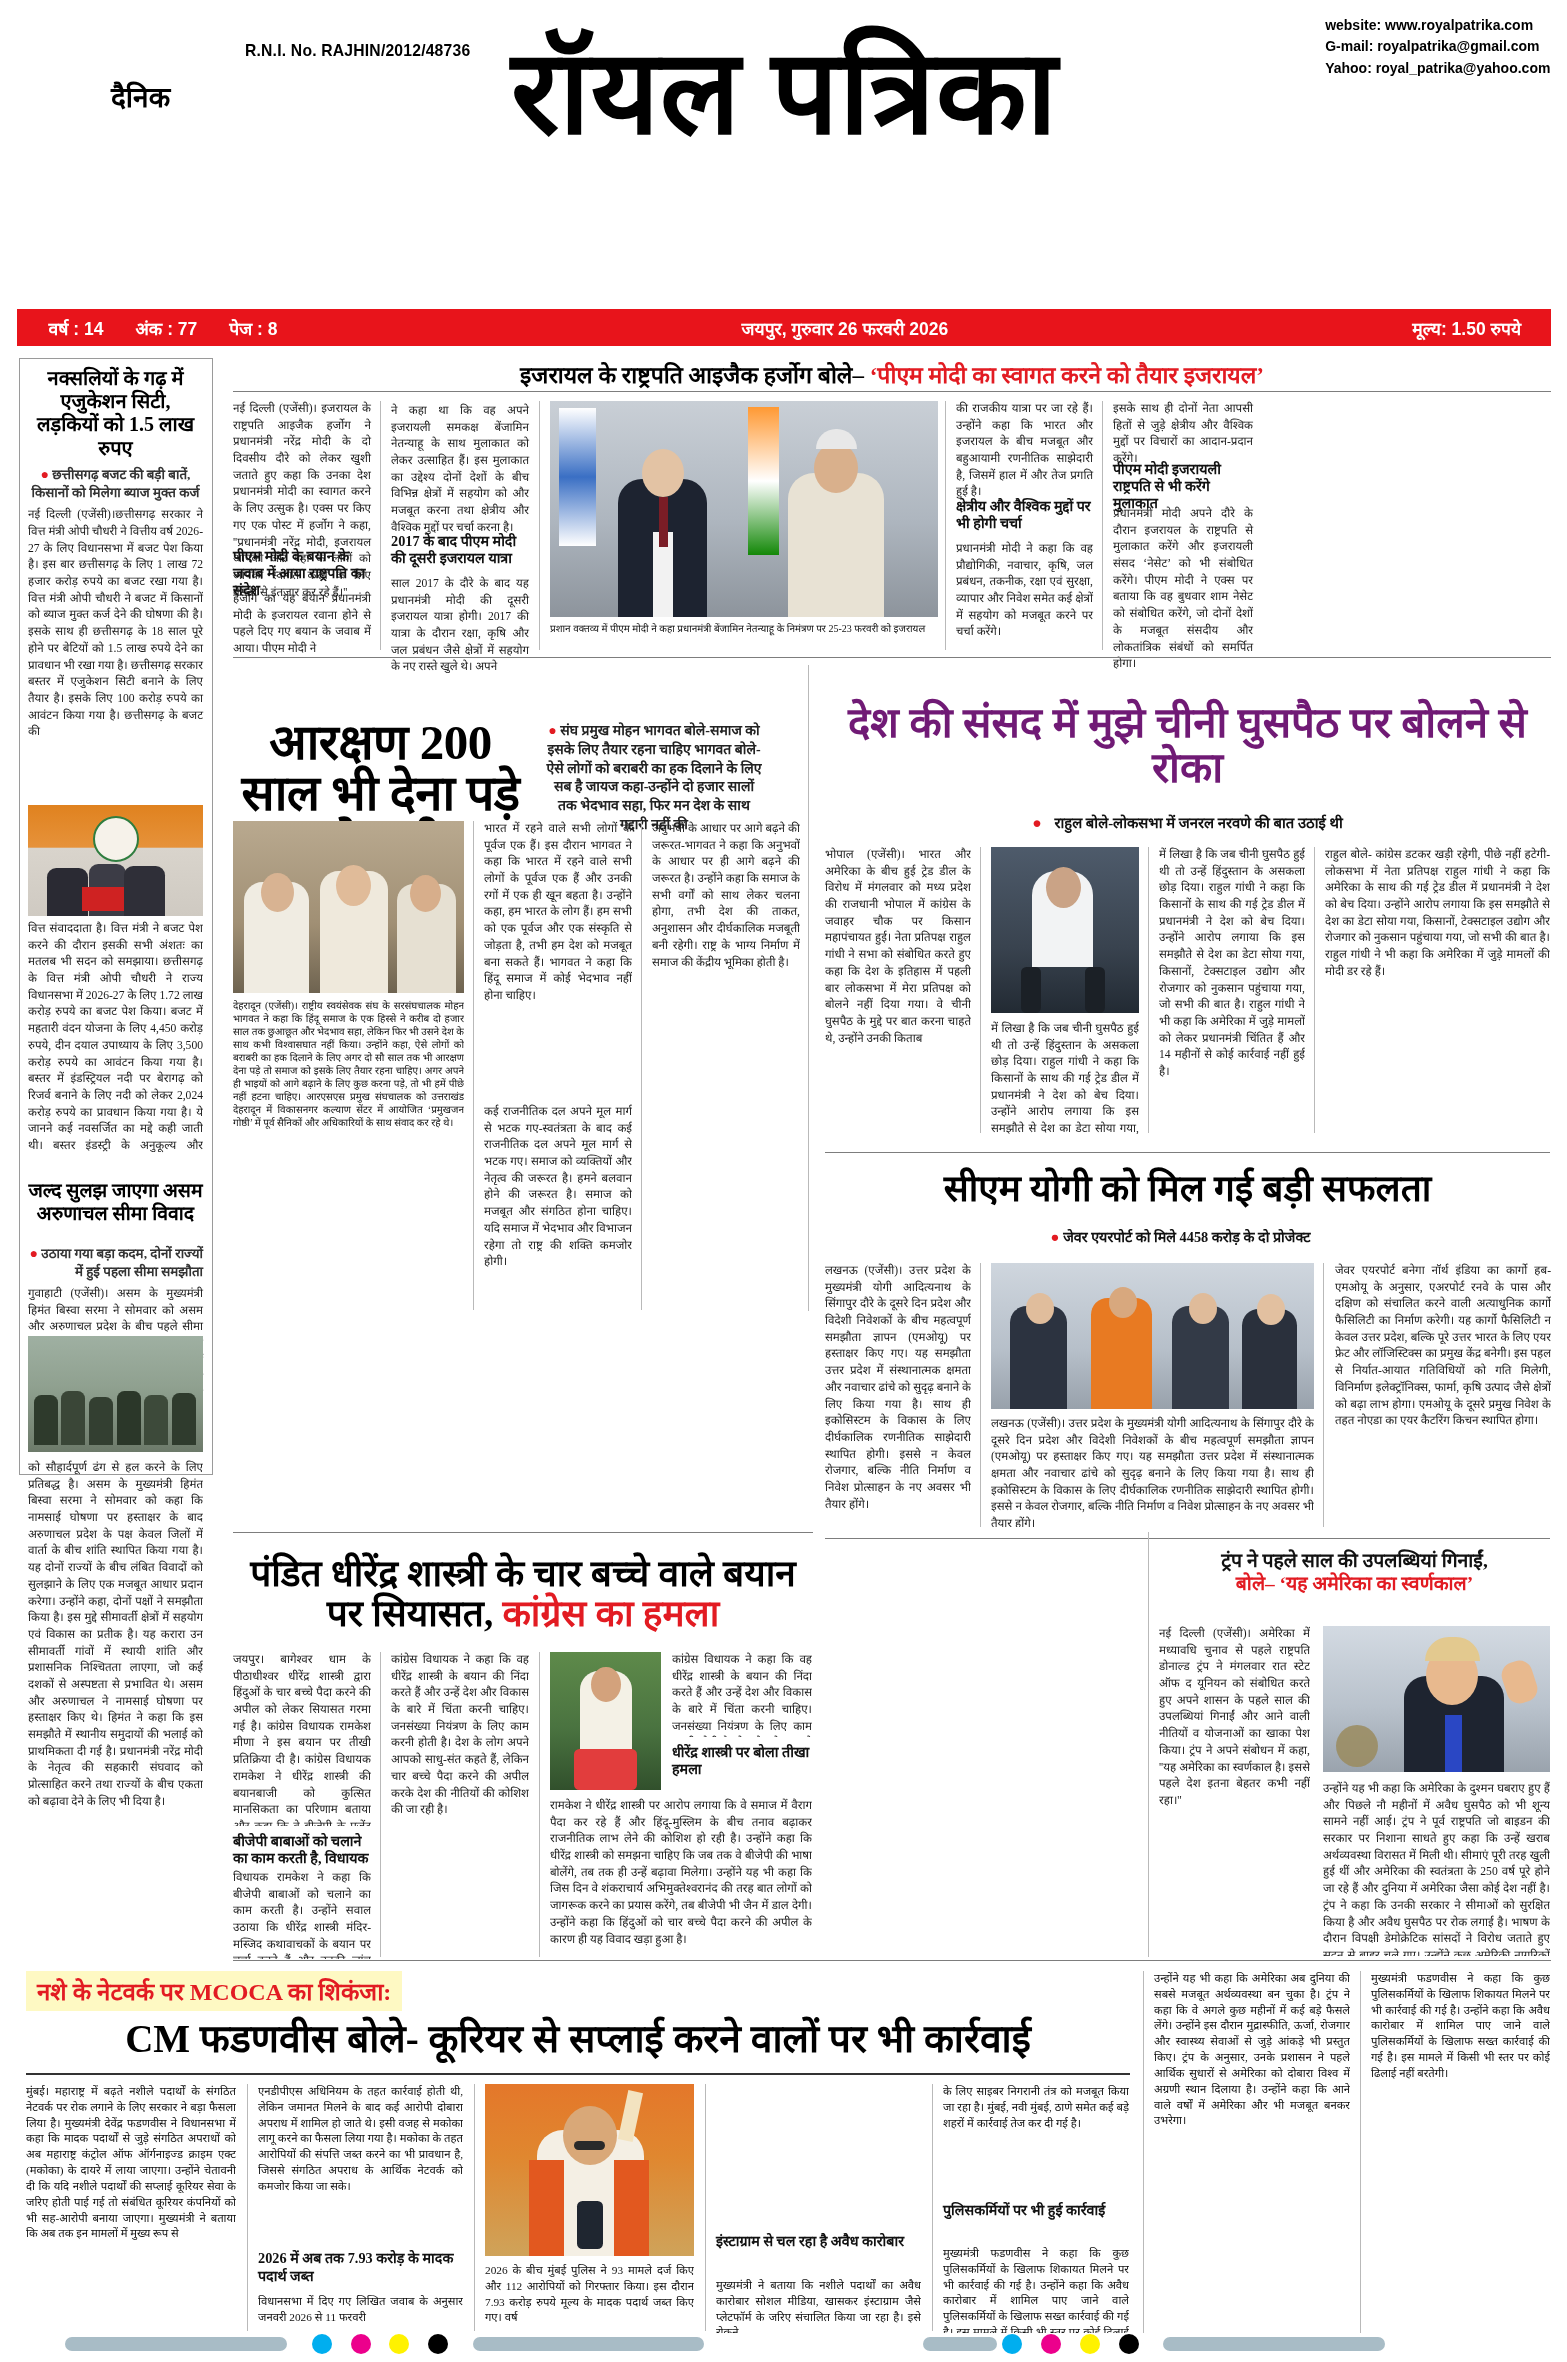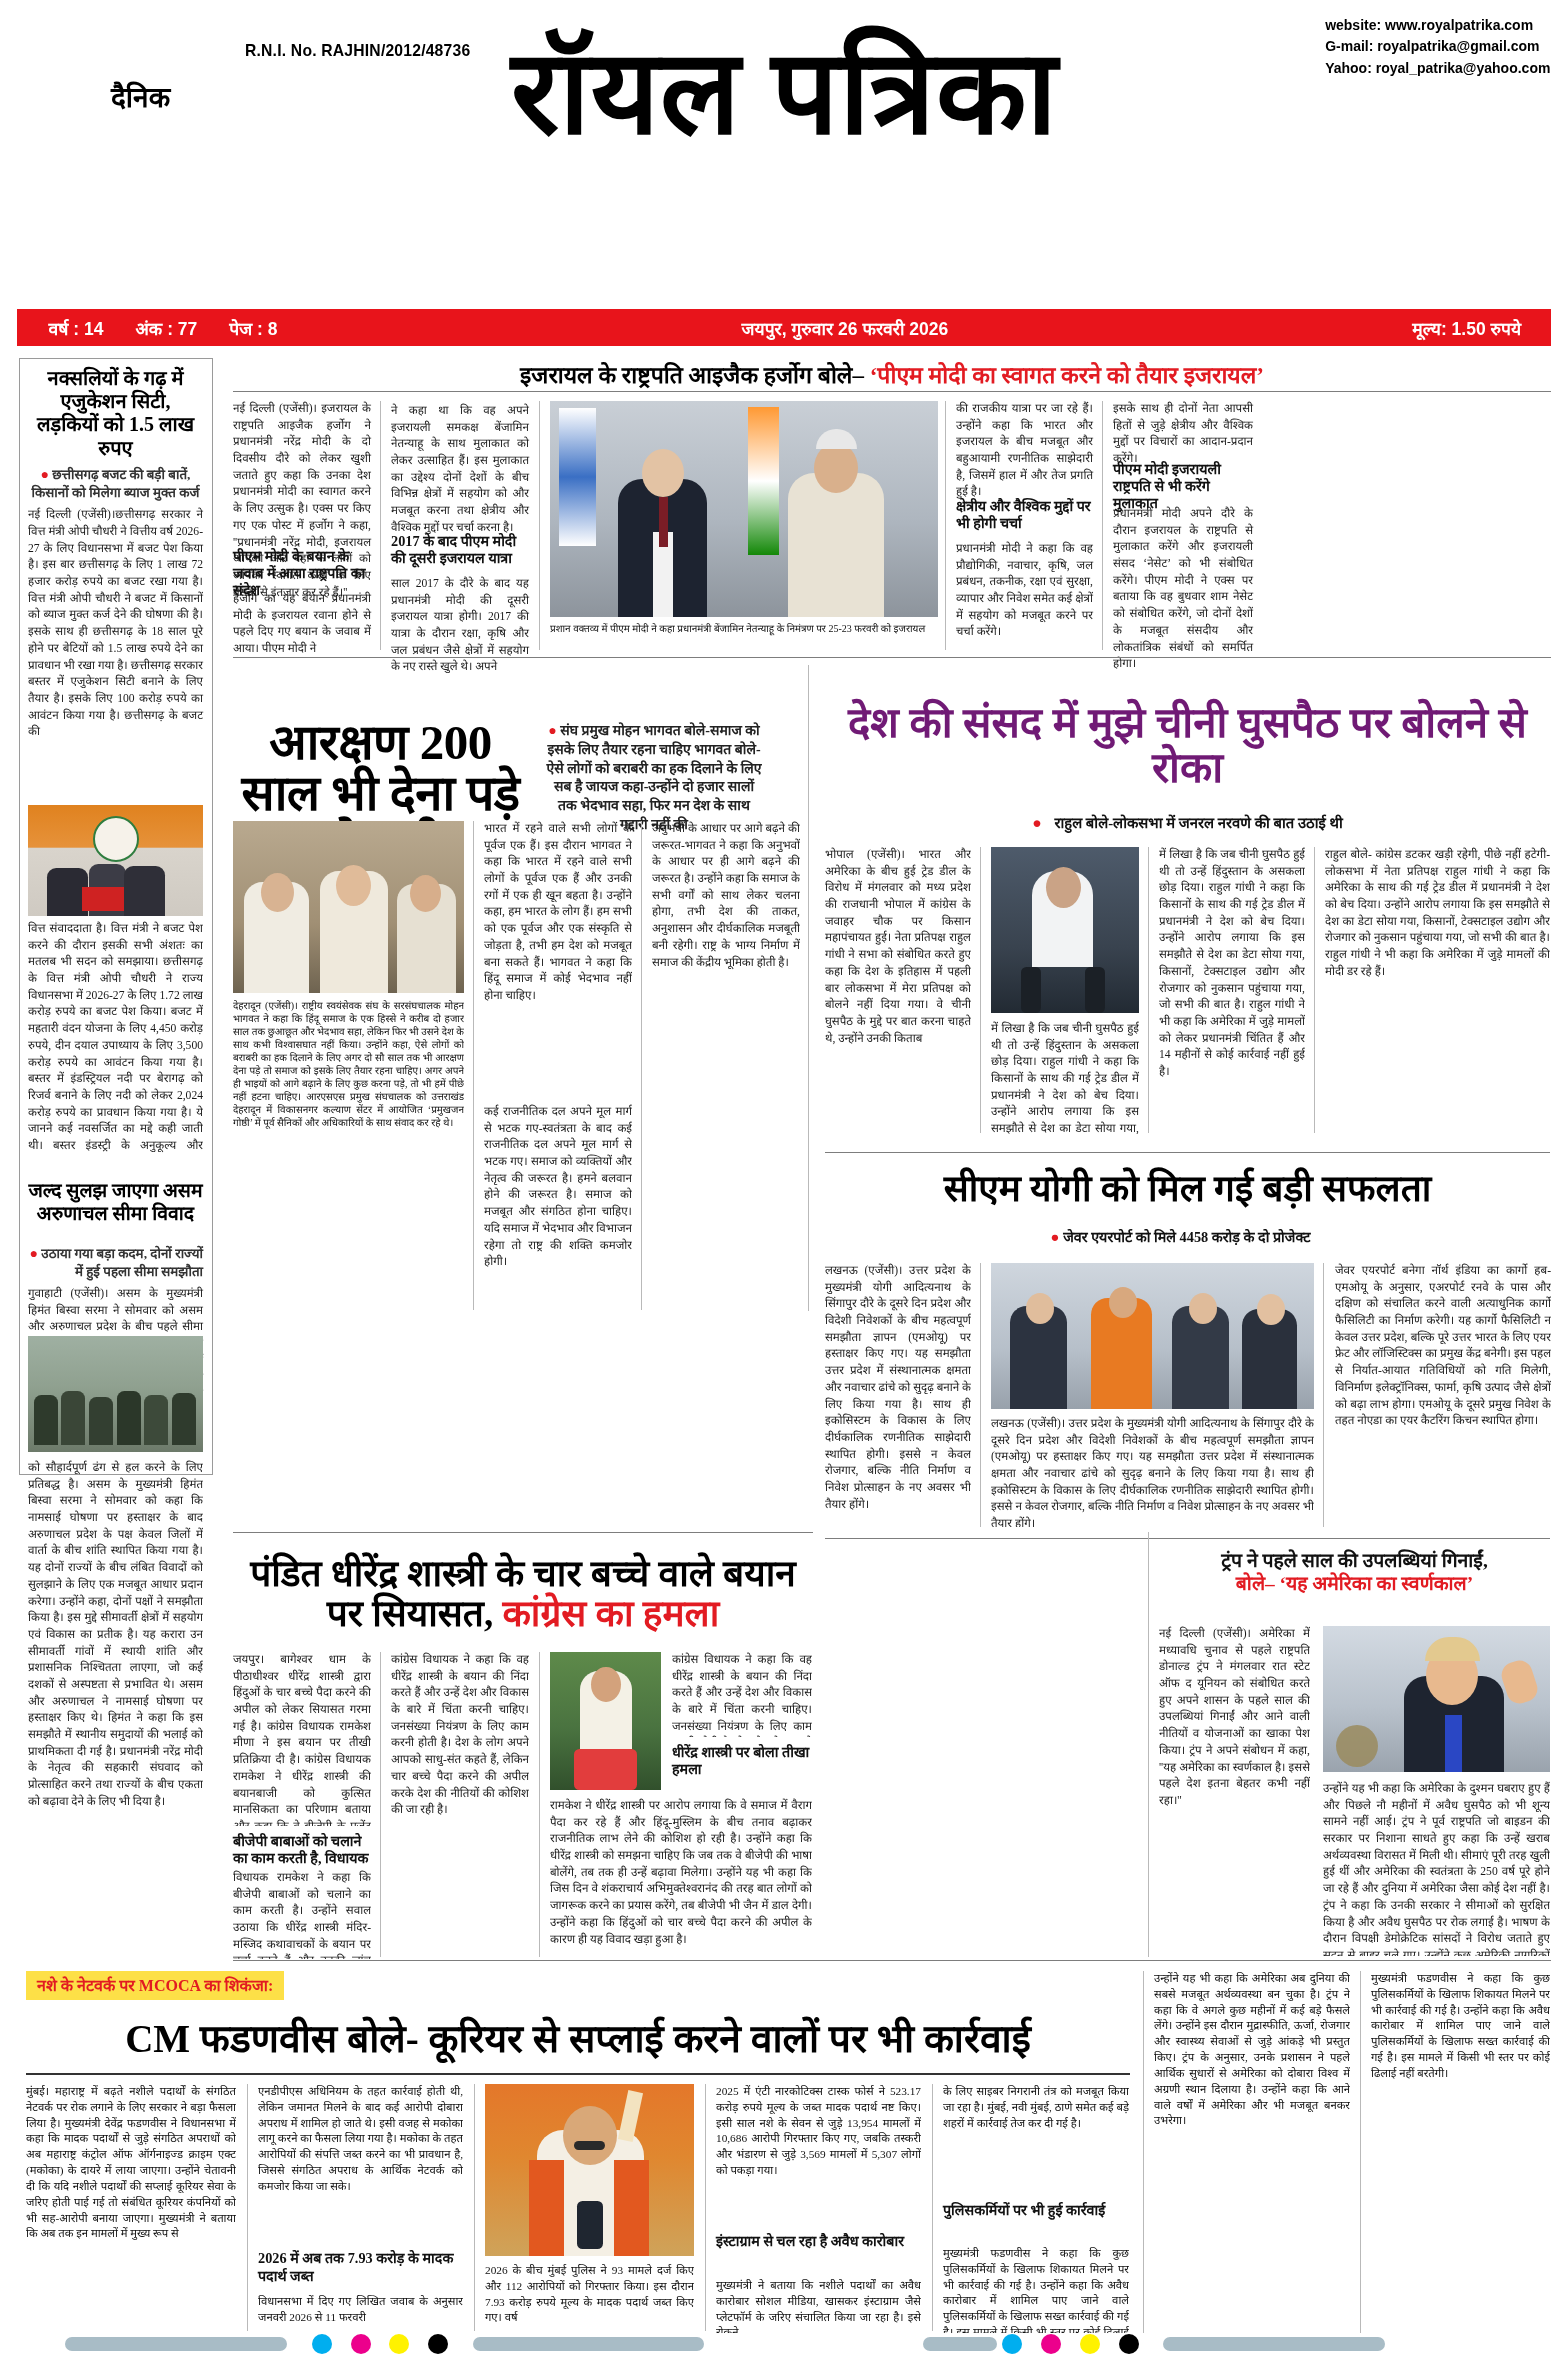--- a/index.html
+++ b/index.html
@@ -83,21 +83,21 @@
   .h-sansad{
     font-size:42px;font-weight:bold;line-height:1.08;text-align:center;color:#701a75;
   }
   .h-yogi{font-size:37px;font-weight:bold;text-align:center;line-height:1.05;color:#000;}
   .h-dhirendra{font-size:37px;font-weight:bold;text-align:center;line-height:1.08;color:#000;}
   .h-trump{font-size:19.4px;font-weight:bold;text-align:center;line-height:1.2;}
   .h-cmf{font-size:39px;font-weight:bold;text-align:center;line-height:1.1;color:#000;}
   .h-top{font-size:23px;font-weight:bold;text-align:center;line-height:1.2;color:#000;}
 
   .kicker{
-    background:#fde047;color:#e21b22;font-weight:bold;font-size:16px;
+    background:#fef9c3;color:#e21b22;font-weight:bold;font-size:24px;
     display:inline-block;padding:2.8px 11px 4.6px 11px;
   }
   .subhd{font-size:14.3px;font-weight:bold;color:#111;}
 
   
   .cmyk{position:absolute;bottom:5.5px;left:0;width:1567px;height:24px;}
   .cmyk .bar{position:absolute;height:14px;background:#a8bcc6;border-radius:7.4px;top:3.7px;}
   .cmyk .dotc{position:absolute;width:20px;height:20px;border-radius:50%;top:0.9px;}
 </style>
 </head>
@@ -376,21 +376,20 @@
     <div style="position:absolute;left:89px;top:57px;width:31px;height:9.2px;border-radius:5.5px;background:#2a2a2a;"></div>
     <div style="position:absolute;left:44px;bottom:0;width:35px;height:96px;background:#e2581f;"></div>
     <div style="position:absolute;left:129px;bottom:0;width:35px;height:96px;background:#e2581f;"></div>
     <div style="position:absolute;left:92px;bottom:7.4px;width:26px;height:48px;background:#1f2630;border-radius:5.5px;"></div>
     <div style="position:absolute;left:138px;top:7.4px;width:14.8px;height:50px;background:#f3e3c0;transform:rotate(12deg);"></div>
   </div>
   <div class="col body2" style="left:485px;top:2263px;width:209px;height:70px;overflow:hidden;">2026 के बीच मुंबई पुलिस ने 93 मामले दर्ज किए और 112 आरोपियों को गिरफ्तार किया। इस दौरान 7.93 करोड़ रुपये मूल्य के मादक पदार्थ जब्त किए गए। वर्ष</div>
 
   <div class="vline" style="left:705px;top:2084px;height:247px;"></div>
 
-  <div class="col body2" style="left:716px;top:2084px;width:205px;height:144px;overflow:hidden;">2025 में एंटी नारकोटिक्स टास्क फोर्स ने 523.17 करोड़ रुपये मूल्य के जब्त मादक पदार्थ नष्ट किए। इसी साल नशे के सेवन से जुड़े 13,954 मामलों में 10,686 आरोपी गिरफ्तार किए गए, जबकि तस्करी और भंडारण से जुड़े 3,569 मामलों में 5,307 लोगों को पकड़ा गया।</div>
   <div class="col subhd" style="left:716px;top:2233px;width:205px;line-height:1.25;">इंस्टाग्राम से चल रहा है अवैध कारोबार</div>
   <div class="col body2" style="left:716px;top:2278px;width:205px;height:55px;overflow:hidden;">मुख्यमंत्री ने बताया कि नशीले पदार्थों का अवैध कारोबार सोशल मीडिया, खासकर इंस्टाग्राम जैसे प्लेटफॉर्म के जरिए संचालित किया जा रहा है। इसे रोकने</div>
 
   <div class="vline" style="left:932px;top:2084px;height:247px;"></div>
 
   <div class="col body2" style="left:943px;top:2084px;width:186px;height:111px;overflow:hidden;">के लिए साइबर निगरानी तंत्र को मजबूत किया जा रहा है। मुंबई, नवी मुंबई, ठाणे समेत कई बड़े शहरों में कार्रवाई तेज कर दी गई है।</div>
   <div class="col subhd" style="left:943px;top:2202px;width:186px;line-height:1.25;">पुलिसकर्मियों पर भी हुई कार्रवाई</div>
   <div class="col body2" style="left:943px;top:2246px;width:186px;height:87px;overflow:hidden;">मुख्यमंत्री फडणवीस ने कहा कि कुछ पुलिसकर्मियों के खिलाफ शिकायत मिलने पर भी कार्रवाई की गई है। उन्होंने कहा कि अवैध कारोबार में शामिल पाए जाने वाले पुलिसकर्मियों के खिलाफ सख्त कार्रवाई की गई है। इस मामले में किसी भी स्तर पर कोई ढिलाई नहीं बरतेगी।</div>
 
   <div class="vline" style="left:1143px;top:1971px;height:362px;"></div>

